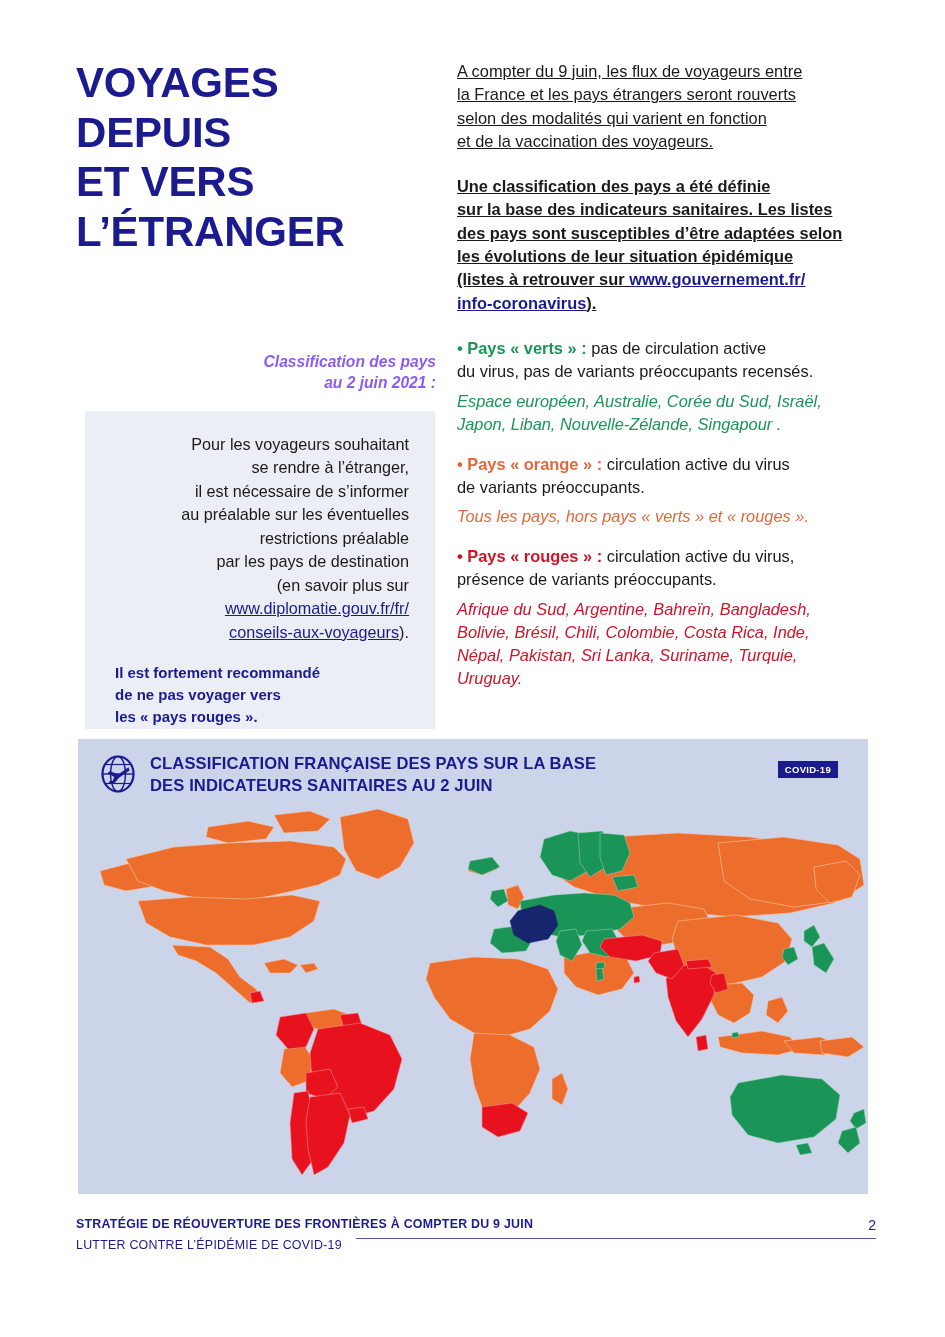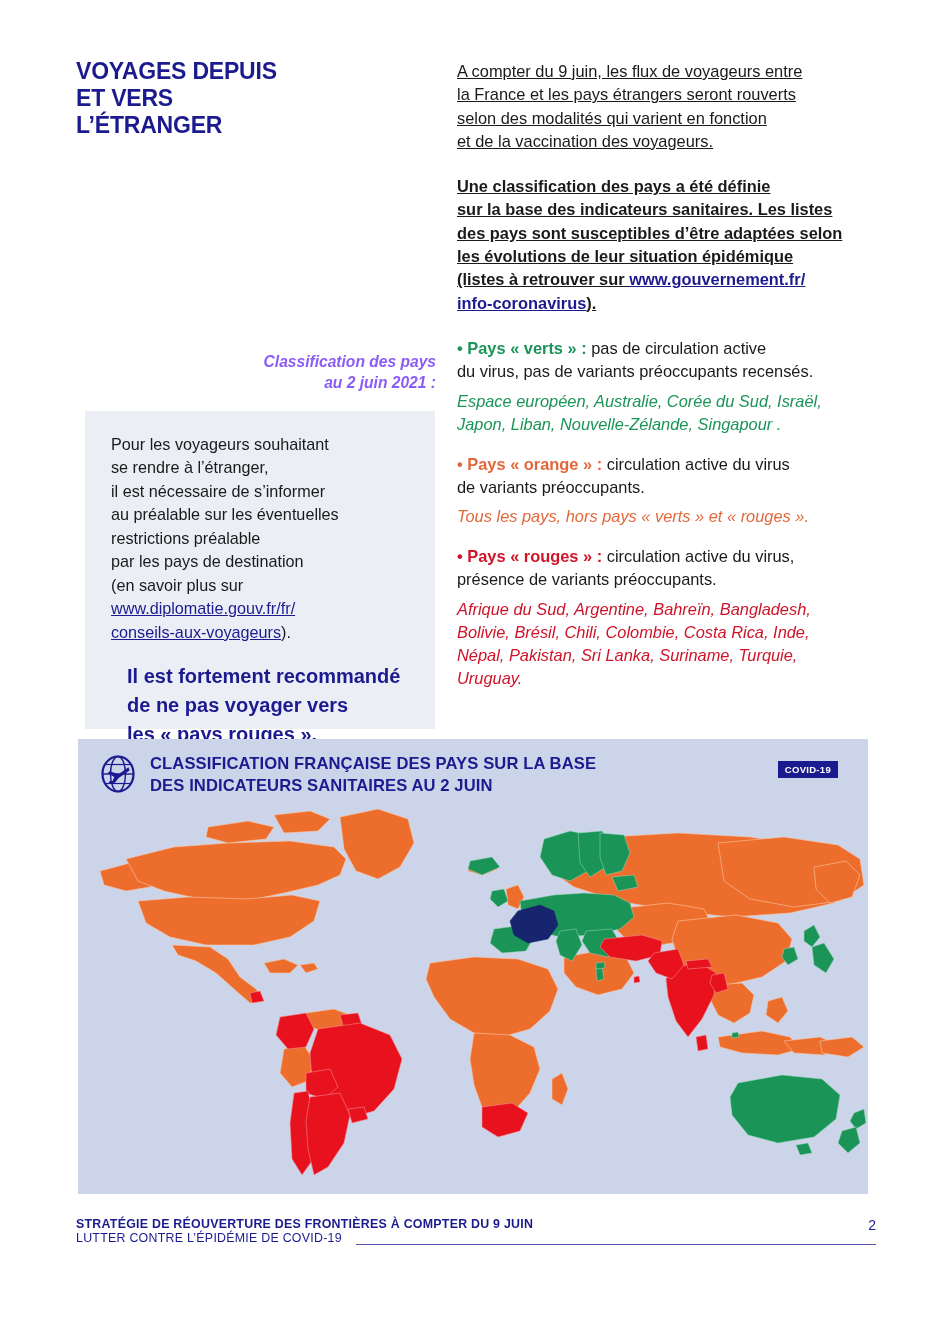--- a/index.html
+++ b/index.html
@@ -15,21 +15,21 @@
     color: #1a1a1a;
     overflow: hidden;
   }
 
   
   #page-title {
     position: absolute;
     left: 76px;
     top: 58px;
     width: 360px;
-    font-size: 23px;
+    font-size: 42px;
     line-height: 1.18;
     font-weight: bold;
     letter-spacing: -0.2px;
     color: #1b1b8f;
     text-transform: uppercase;
   }
   #page-title .tline { display: block; }
 
   
   #right-col {
@@ -97,28 +97,29 @@
     height: 318px;
     background: #eceef6;
     box-sizing: border-box;
     padding: 22px 26px 0 26px;
   }
   #info-box .bx {
     font-size: 16.2px;
     line-height: 1.45;
     color: #1a1a1a;
     margin: 0;
+    text-align: right;
   }
   #info-box .bx .ln { display: block; }
   #info-box .bx-bold {
-    font-size: 20px;
+    font-size: 15px;
     line-height: 1.45;
     font-weight: bold;
     color: #1b1b8f;
-    margin: 18px 0 0 16px;
+    margin: 18px 0 0 4px;
   }
   #info-box .bx-bold .ln { display: block; }
   .link-dark {
     color: #1b1b8f;
     text-decoration: underline;
   }
 
   
   #map-panel {
     position: absolute;
@@ -181,21 +182,22 @@
     color: #1b1b8f;
   }
   #footer-l1 {
     font-size: 12.4px;
     font-weight: bold;
     letter-spacing: 0.25px;
     text-transform: uppercase;
   }
   #footer-row2 {
     display: flex;
-    align-items: flex-end;
+    align-items: flex-start;
+    margin-top: 7px;
   }
   #footer-l2 {
     font-size: 12.4px;
     letter-spacing: 0.25px;
     text-transform: uppercase;
     white-space: nowrap;
   }
   #footer-rule {
     flex: 1;
     height: 1px;

